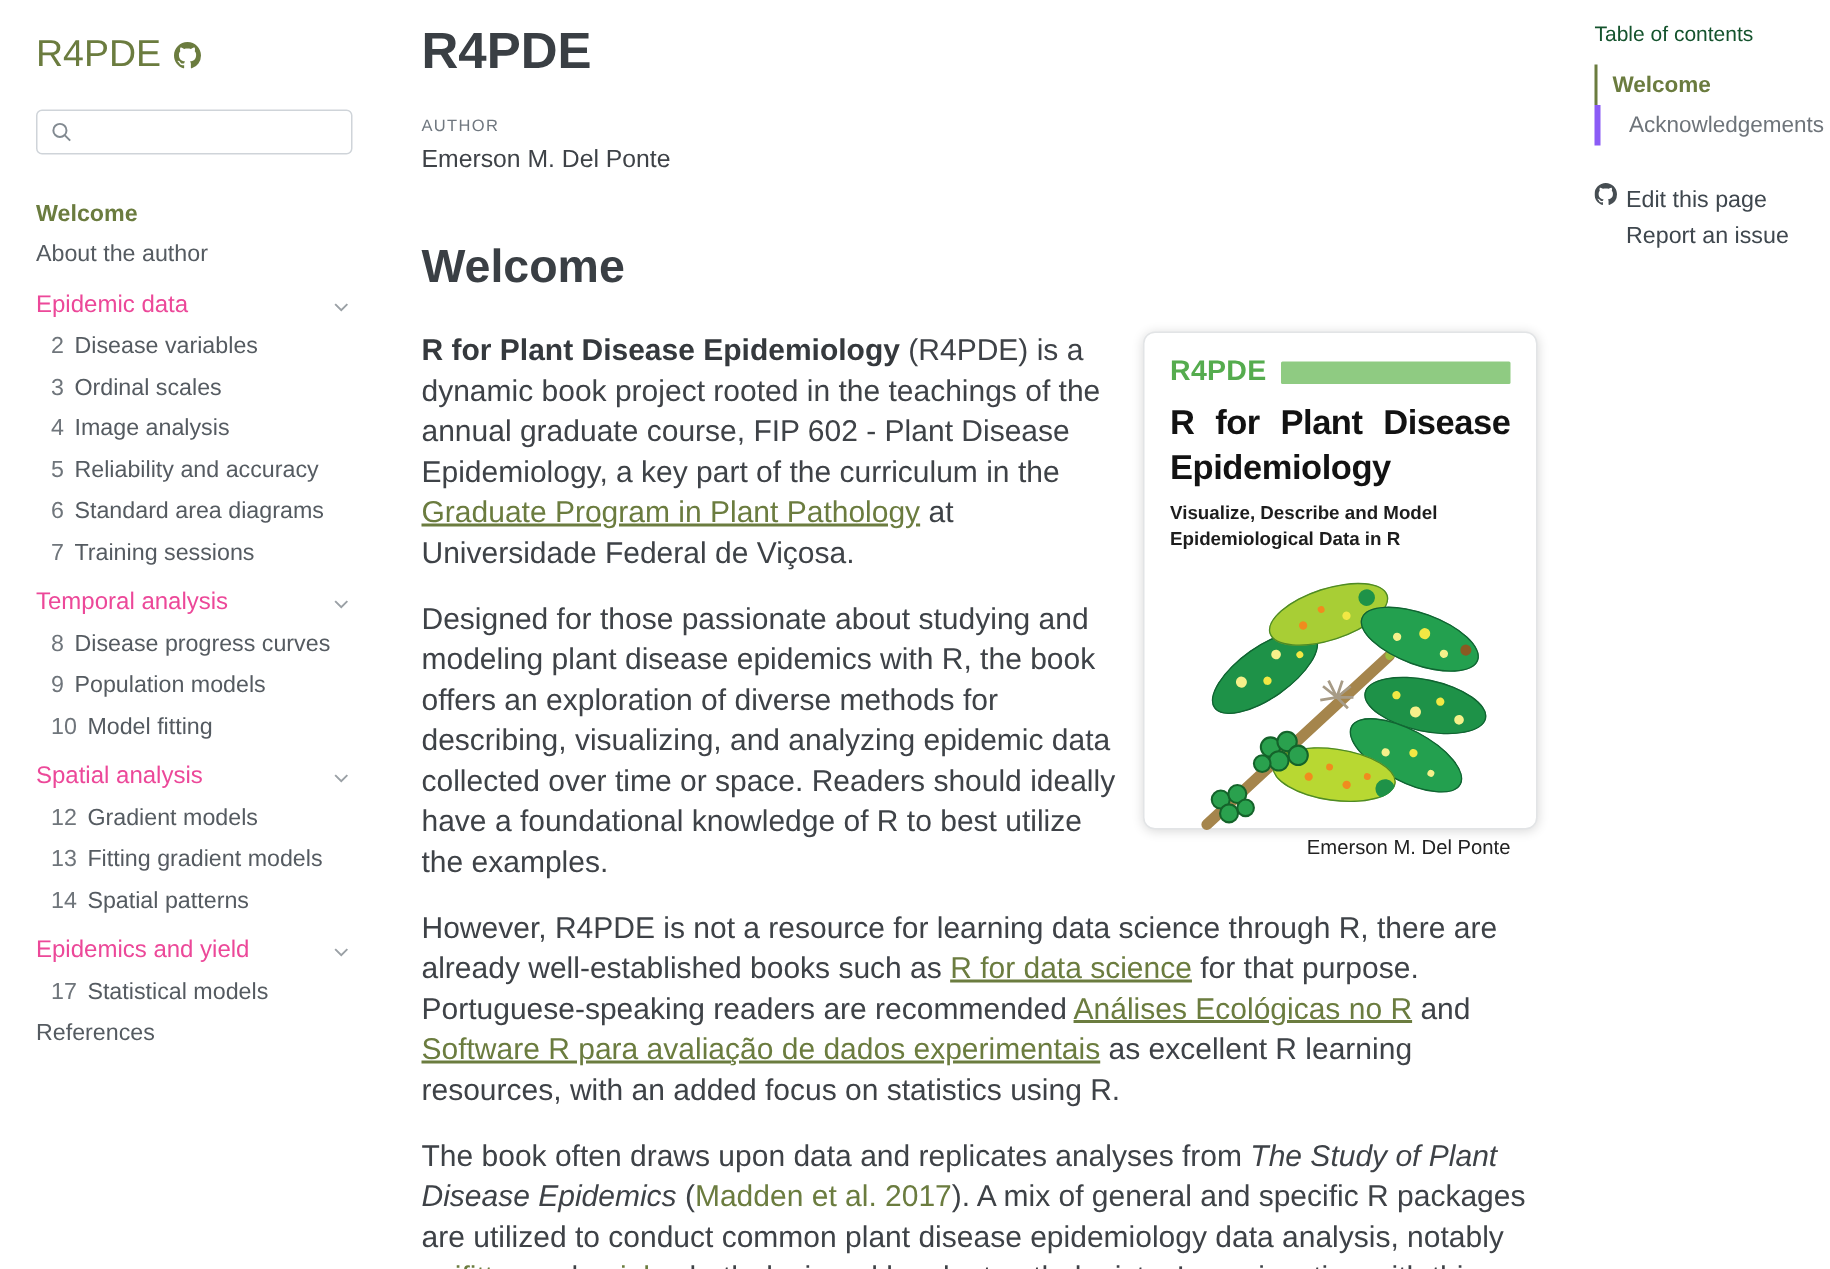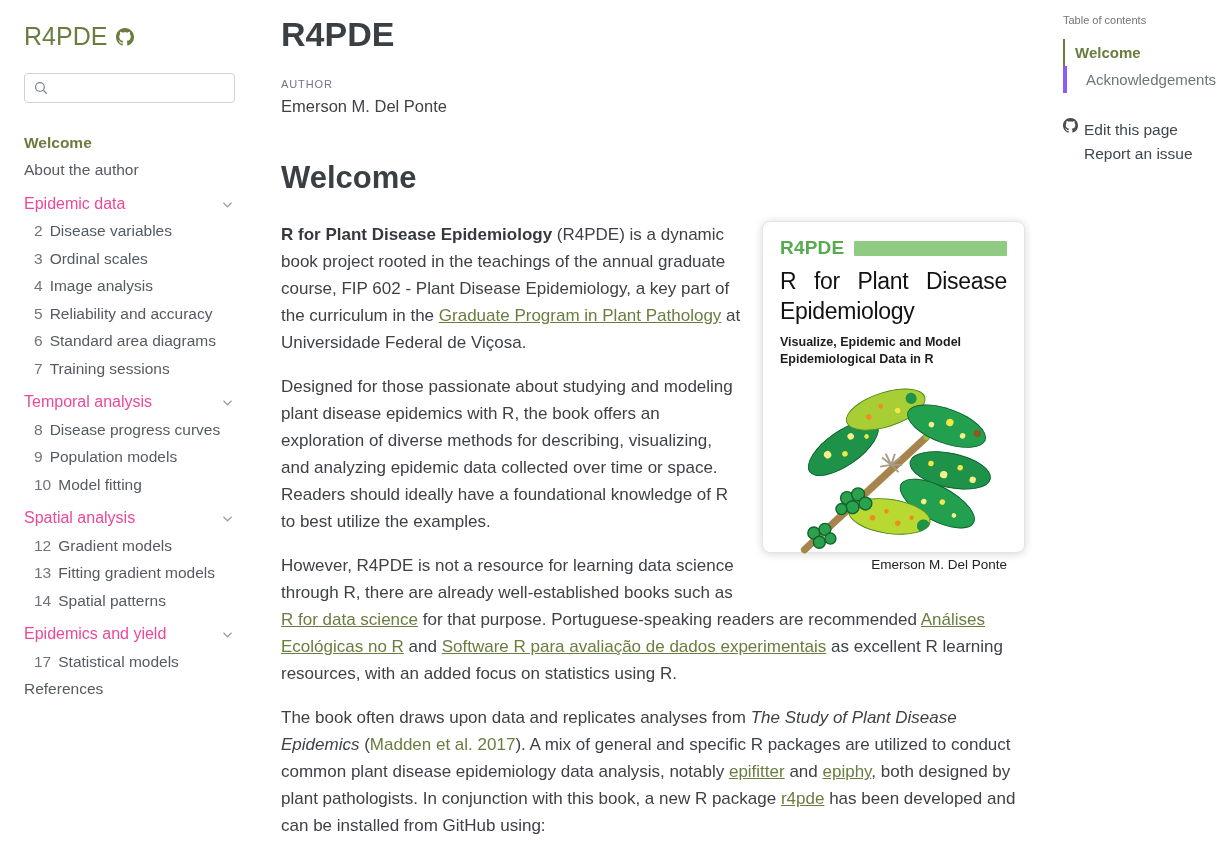--- a/index.html
+++ b/index.html
@@ -42,45 +42,45 @@
   .nav-item.section{color:#ec4899;font-size:16px;margin-top:6px;padding-right:20px;}
   .nav-item.active{color:var(--accent);font-weight:bold;}
   .nav-item .chev{position:absolute;right:2px;top:50%;transform:translateY(-44%);}
 
   
   .main{flex:0 0 744px;width:744px;margin-left:21px;padding-top:16px;}
   .page-title{font-size:34px;font-weight:700;color:var(--heading);margin:0 0 25px;line-height:1.1;}
   .author-label{font-size:11px;letter-spacing:.9px;color:#707880;margin-bottom:7px;}
   .author-name{font-size:16.5px;color:var(--body);}
   .section-heading{font-size:31px;font-weight:700;color:var(--heading);margin:45px 0 26px;line-height:1.1;}
-  .article-body p{margin:0 0 17px;font-size:17px;line-height:27px;color:var(--body);}
+  .article-body p{margin:0 0 17px;font-size:20px;line-height:27px;color:var(--body);}
   .article-body a.link{color:var(--accent);text-decoration:underline;cursor:pointer;}
   .article-body a.cite{color:var(--accent);text-decoration:none;cursor:pointer;}
   .article-body strong{font-weight:bold;color:#35393d;}
   .article-body em{font-style:italic;}
 
   
   .cover{
     float:right;width:263px;height:332px;margin:0 0 38px 18px;
     border:1px solid #E2E4E6;border-radius:8px;background:#fff;
     box-shadow:0 1px 8px rgba(0,0,0,.16);
     padding:15px 17px 11px;display:flex;flex-direction:column;
   }
   .cover-brand-row{display:flex;align-items:center;gap:10px;}
   .cover-brand{font-size:19px;font-weight:800;color:#55AC4E;letter-spacing:.2px;}
   .cover-bar{flex:1;height:15px;background:#8FCB82;border-radius:1px;}
-  .cover-title{margin-top:8px;font-weight:400;color:#121212;font-size:23px;line-height:1.3;letter-spacing:-.3px;}
+  .cover-title{margin-top:8px;font-weight:700;color:#121212;font-size:23px;line-height:1.3;letter-spacing:-.3px;}
   .cover-title .l1{text-align:justify;text-align-last:justify;}
   .cover-subtitle{margin-top:7px;font-size:12.5px;font-weight:600;color:#1d1d1d;line-height:1.3;width:185px;}
   .cover-art{flex:1;display:flex;align-items:center;justify-content:center;margin-top:2px;}
   .cover-author{text-align:right;font-size:13.5px;color:#222;padding-bottom:2px;}
 
   
   .toc{flex:1;margin-left:38px;padding-top:14px;}
-  .toc-heading{font-size:11px;color:#737373;margin-bottom:13px;}
+  .toc-heading{font-size:14px;color:#14532d;margin-bottom:13px;}
   .toc-list{display:flex;flex-direction:column;}
   .toc-item{
     font-size:15px;color:var(--muted);text-decoration:none;cursor:pointer;
     border-left:4px solid #8b5cf6;padding:4px 0 4px 11px;line-height:19px;
   }
   .toc-item.active{border-left:2px solid var(--accent);padding-left:10px;color:var(--accent);font-weight:bold;}
   .toc-item.sub{padding-left:19px;}
   .toc-actions{margin-top:25px;}
   .toc-action{display:flex;align-items:flex-start;gap:6px;font-size:15.5px;color:#3F474E;line-height:24px;cursor:pointer;}
   .toc-action .spacer{width:15px;flex:0 0 15px;}
@@ -154,21 +154,21 @@
 
       <aside class="cover">
         <div class="cover-brand-row">
           <span class="cover-brand">R4PDE</span>
           <span class="cover-bar"></span>
         </div>
         <div class="cover-title">
           <div class="l1">R for Plant Disease</div>
           <div class="l2">Epidemiology</div>
         </div>
-        <div class="cover-subtitle">Visualize, Epidemic and Model Epidemiological Data in R</div>
+        <div class="cover-subtitle">Visualize, Describe and Model Epidemiological Data in R</div>
         <div class="cover-art">
           <svg width="212" height="188" viewBox="0 0 230 204" aria-hidden="true">
             <defs>
               <clipPath id="leafc">
                   <ellipse cx="0" cy="0" rx="45" ry="19"></ellipse>
                 </clipPath>
             </defs>
 
             <path d="M18 196 L150 74" stroke="#A5854C" stroke-width="8" stroke-linecap="round"></path>
             <path d="M150 74 L172 52" stroke="#9BBE3B" stroke-width="6" stroke-linecap="round"></path>

